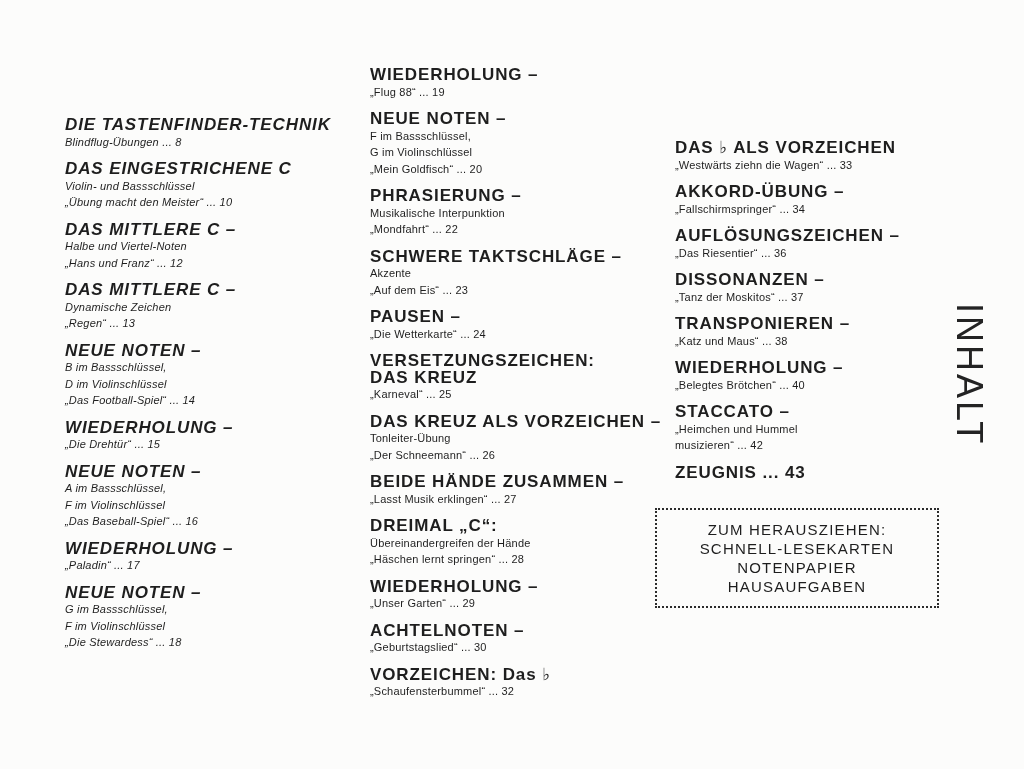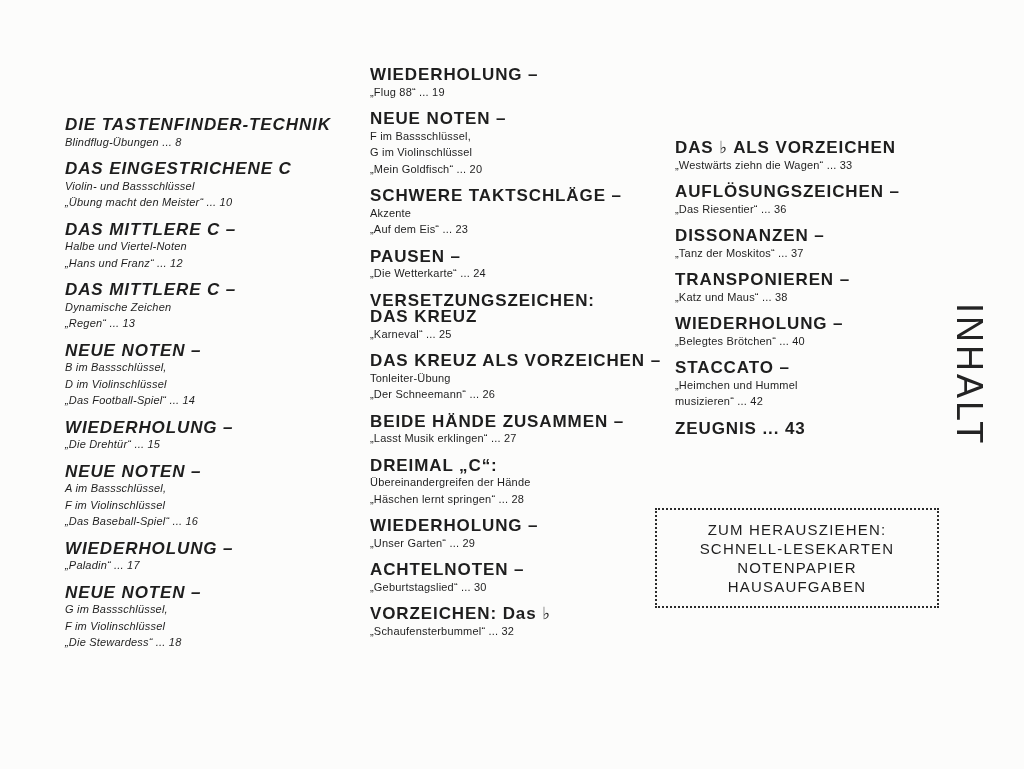--- a/index.html
+++ b/index.html
@@ -113,20 +113,25 @@
       <div class="h">WIEDERHOLUNG –</div>
       <div class="b">„Flug 88“ ... 19</div>
     </div>
     <div class="entry">
       <div class="h">NEUE NOTEN –</div>
       <div class="b">F im Bassschlüssel,
 G im Violinschlüssel
 „Mein Goldfisch“ ... 20</div>
     </div>
     <div class="entry">
+      <div class="h">PHRASIERUNG –</div>
+      <div class="b">Musikalische Interpunktion
+„Mondfahrt“ ... 22</div>
+    </div>
+    <div class="entry">
       <div class="h">SCHWERE TAKTSCHLÄGE –</div>
       <div class="b">Akzente
 „Auf dem Eis“ ... 23</div>
     </div>
     <div class="entry">
       <div class="h">PAUSEN –</div>
       <div class="b">„Die Wetterkarte“ ... 24</div>
     </div>
     <div class="entry">
       <div class="h">VERSETZUNGSZEICHEN:
@@ -158,20 +163,24 @@
     <div class="entry">
       <div class="h">VORZEICHEN: Das ♭</div>
       <div class="b">„Schaufensterbummel“ ... 32</div>
     </div>
   </div>
 
   <div class="col col-right">
     <div class="entry">
       <div class="h">DAS ♭ ALS VORZEICHEN</div>
       <div class="b">„Westwärts ziehn die Wagen“ ... 33</div>
+    </div>
+    <div class="entry">
+      <div class="h">AKKORD-ÜBUNG –</div>
+      <div class="b">„Fallschirmspringer“ ... 34</div>
     </div>
     <div class="entry">
       <div class="h">AUFLÖSUNGSZEICHEN –</div>
       <div class="b">„Das Riesentier“ ... 36</div>
     </div>
     <div class="entry">
       <div class="h">DISSONANZEN –</div>
       <div class="b">„Tanz der Moskitos“ ... 37</div>
     </div>
     <div class="entry">

